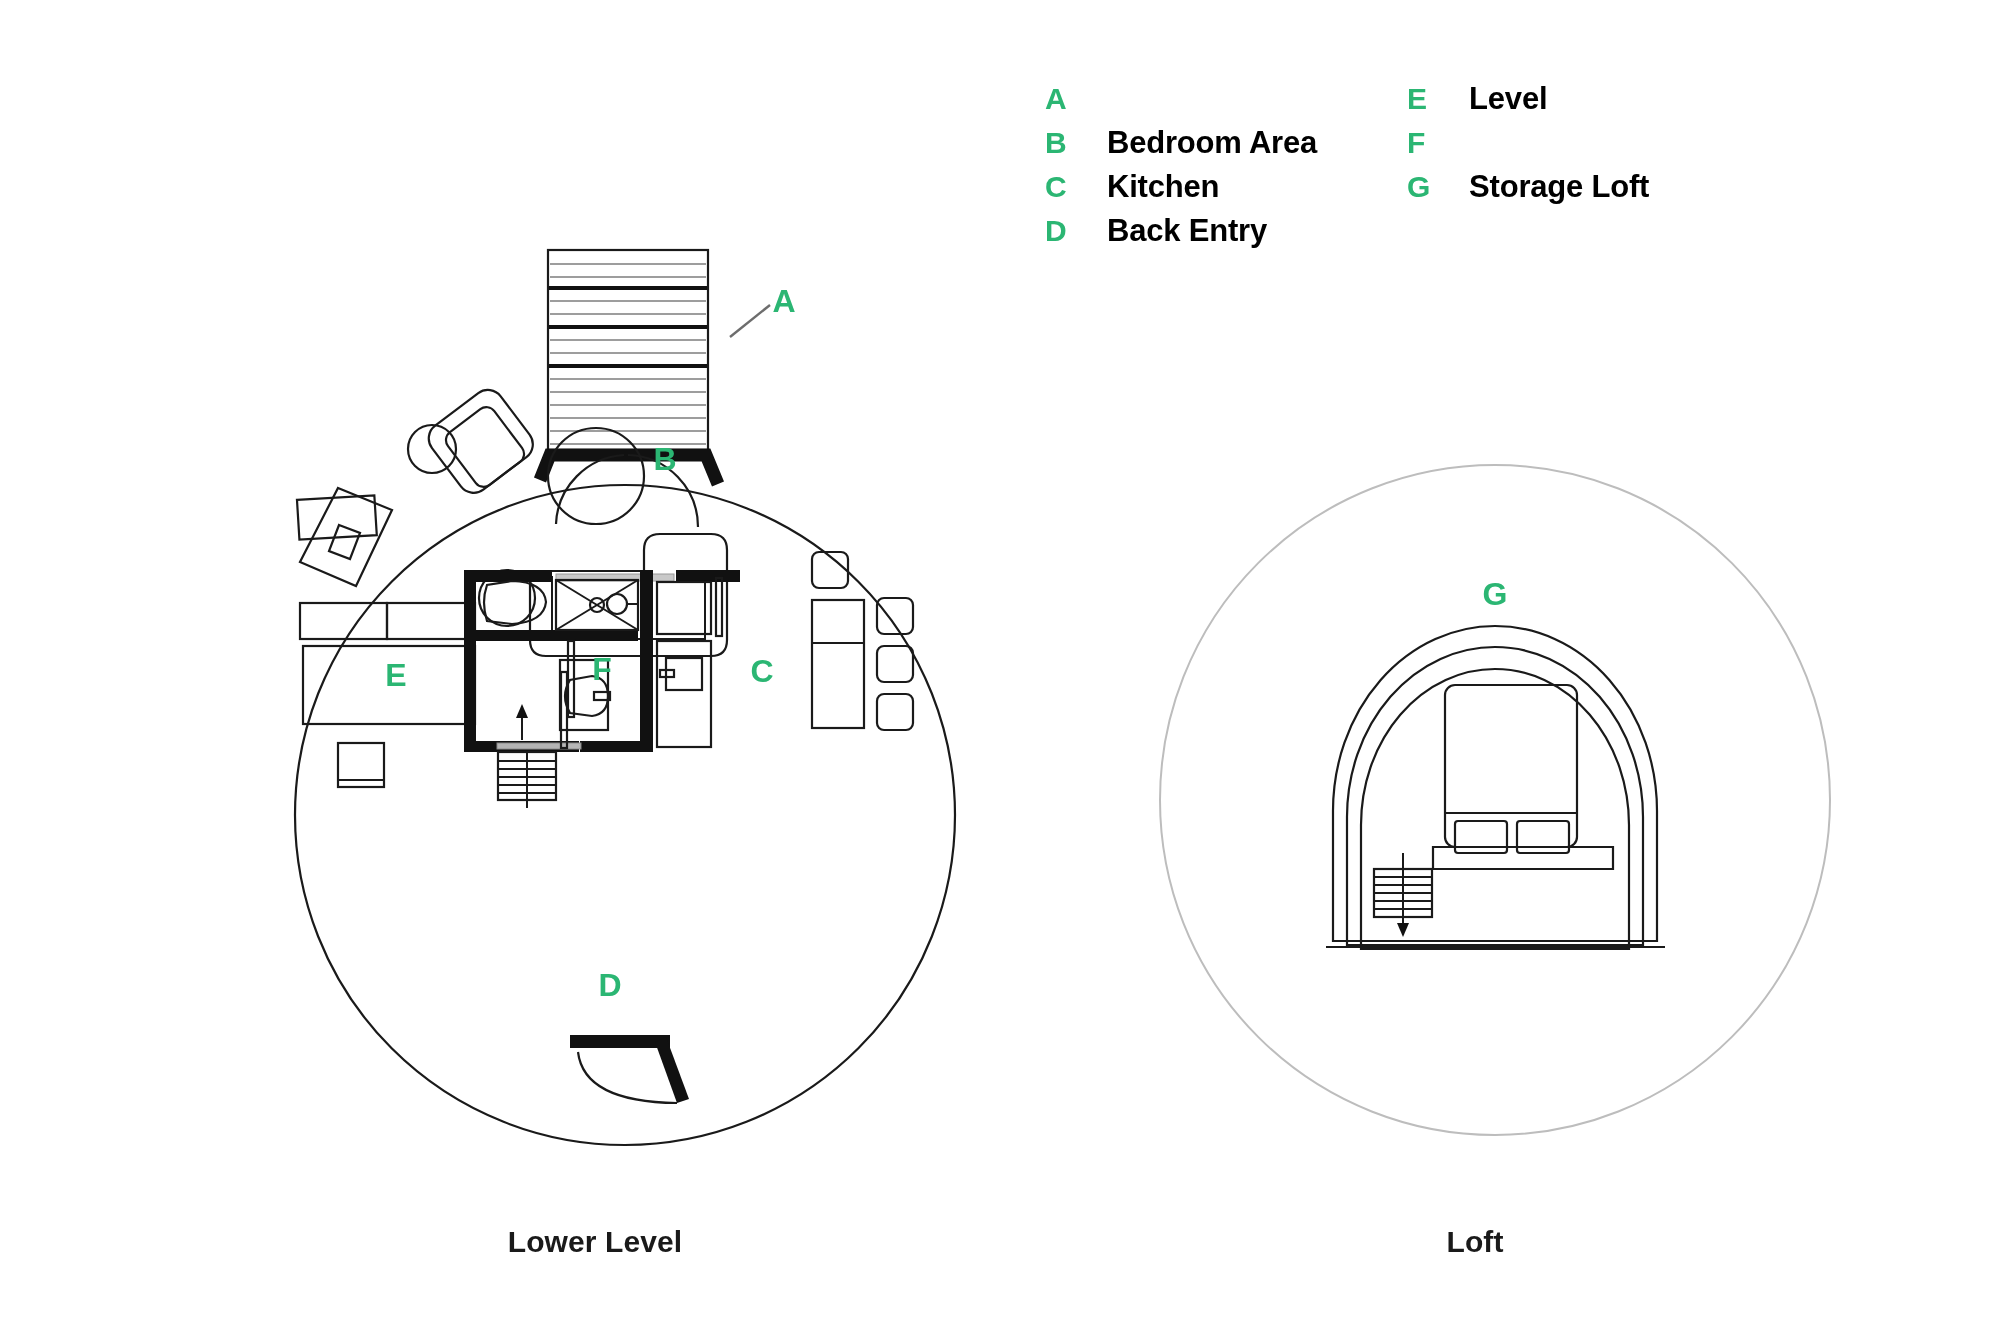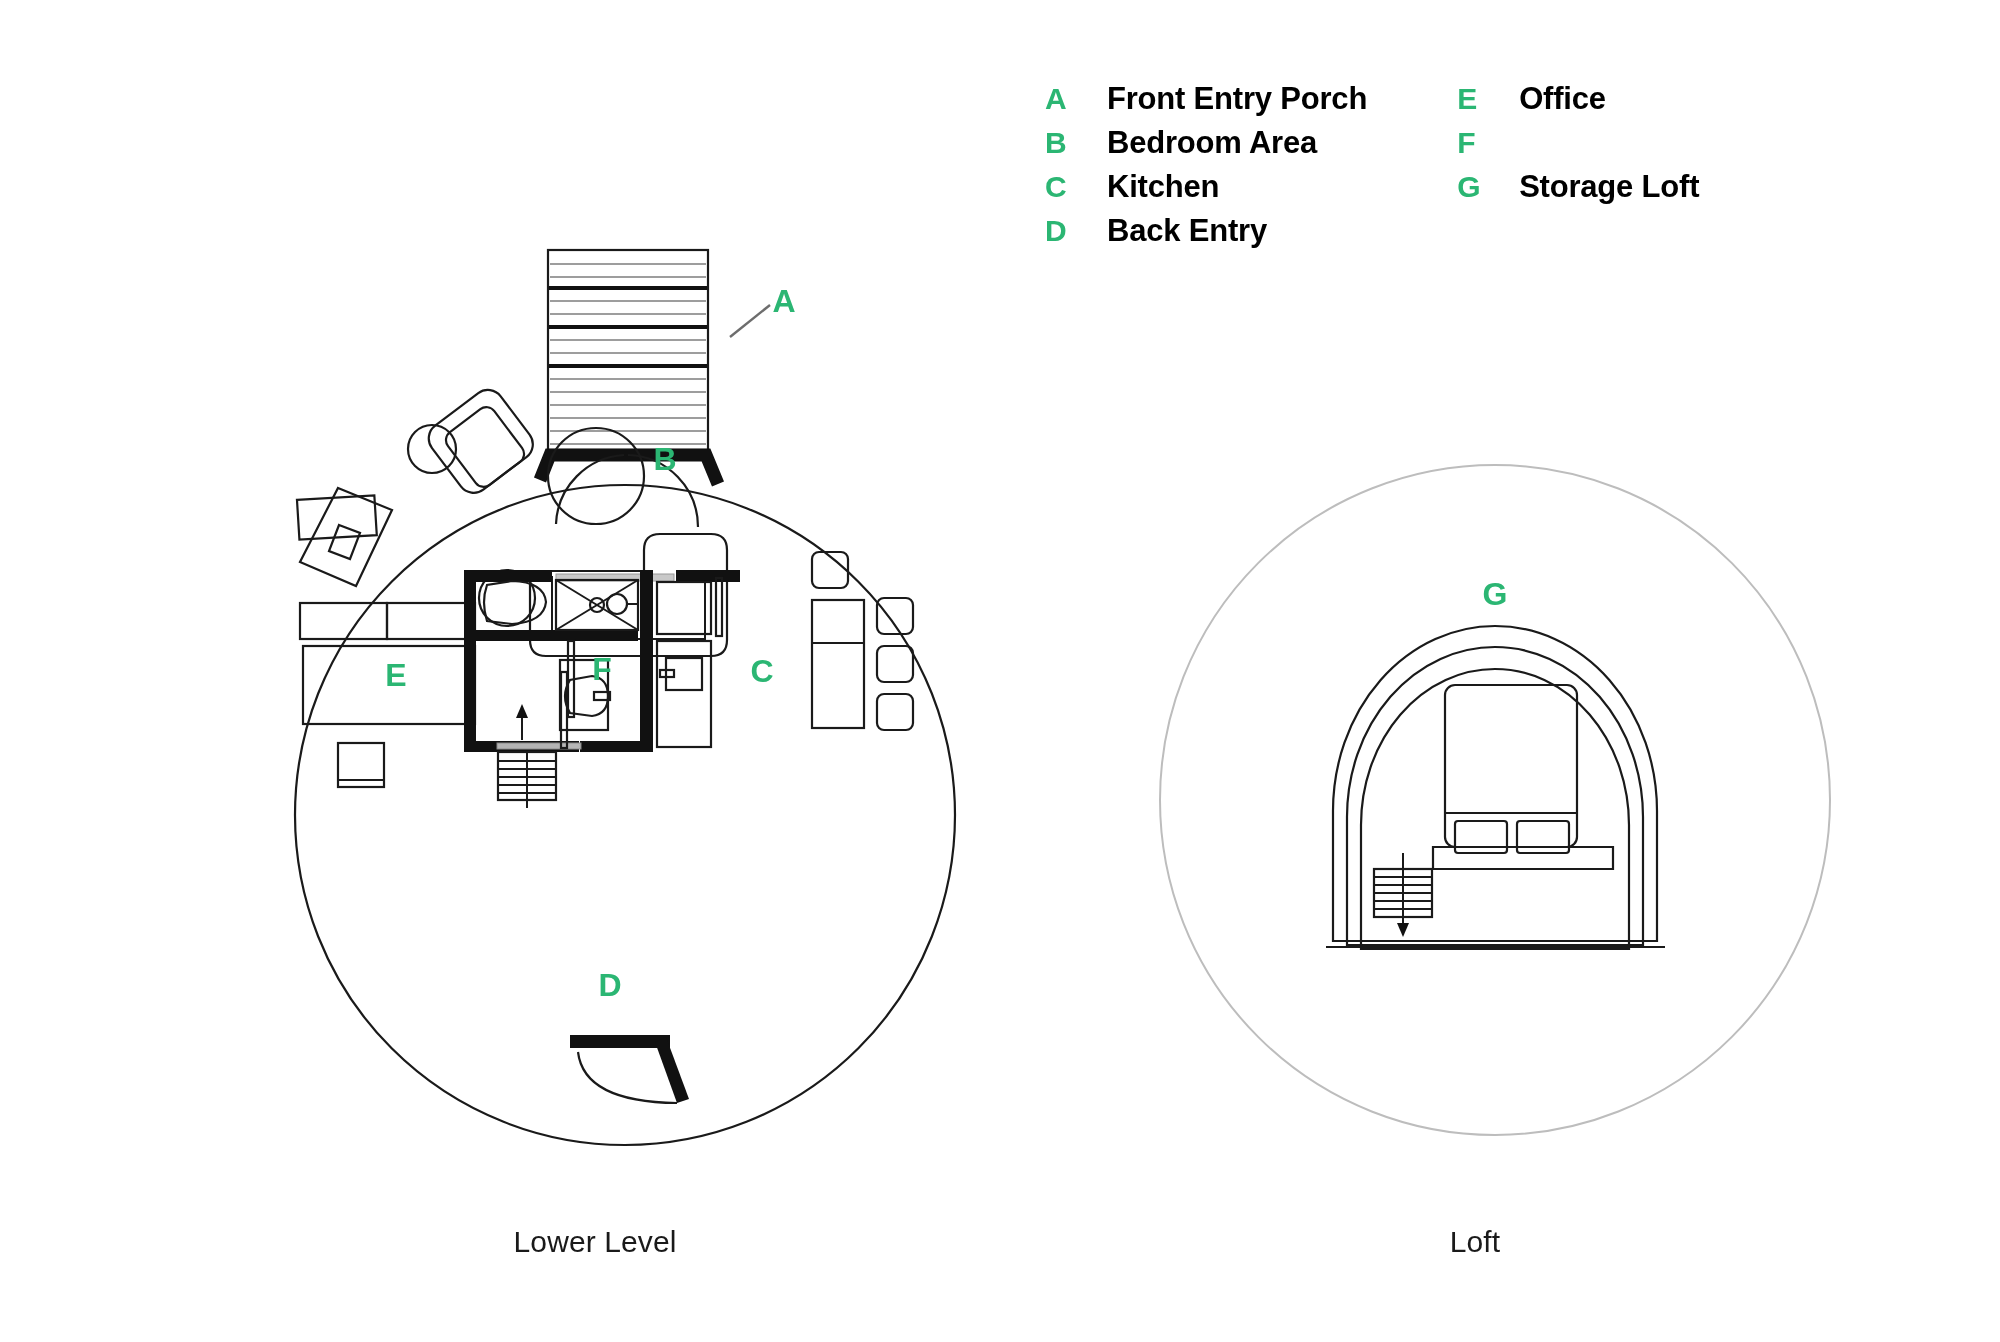--- a/index.html
+++ b/index.html
@@ -52,21 +52,21 @@
     font-size: 31px;
     font-weight: 700;
     letter-spacing: -0.2px;
     line-height: 42px;
     white-space: nowrap;
   }
   
   .plan-caption {
     position: absolute;
     font-size: 30px;
-    font-weight: 400;
+    font-weight: 700;
     color: #1a1a1a;
     letter-spacing: 0.1px;
     text-align: center;
   }
   #caption-lower { left: 430px; top: 1225px; width: 330px; }
   #caption-loft  { left: 1310px; top: 1225px; width: 330px; }
 
   
   svg.plan { position: absolute; overflow: visible; }
   .roomkey {
@@ -88,40 +88,39 @@
 </head>
 <body>
 
 <div id="stage">
 
   <div id="legend">
 
     <div class="legend-col">
       <div class="legend-row">
         <span class="legend-key">A</span>
-        <span class="legend-label">Front Entry Porch</span>
       </div>
       <div class="legend-row">
         <span class="legend-key">B</span>
         <span class="legend-label">Bedroom Area</span>
       </div>
       <div class="legend-row">
         <span class="legend-key">C</span>
         <span class="legend-label">Kitchen</span>
       </div>
       <div class="legend-row">
         <span class="legend-key">D</span>
         <span class="legend-label">Back Entry</span>
       </div>
     </div>
 
     <div class="legend-col">
       <div class="legend-row">
         <span class="legend-key">E</span>
-        <span class="legend-label">Office</span>
+        <span class="legend-label">Level</span>
       </div>
       <div class="legend-row">
         <span class="legend-key">F</span>
       </div>
       <div class="legend-row">
         <span class="legend-key">G</span>
         <span class="legend-label">Storage Loft</span>
       </div>
     </div>
 

